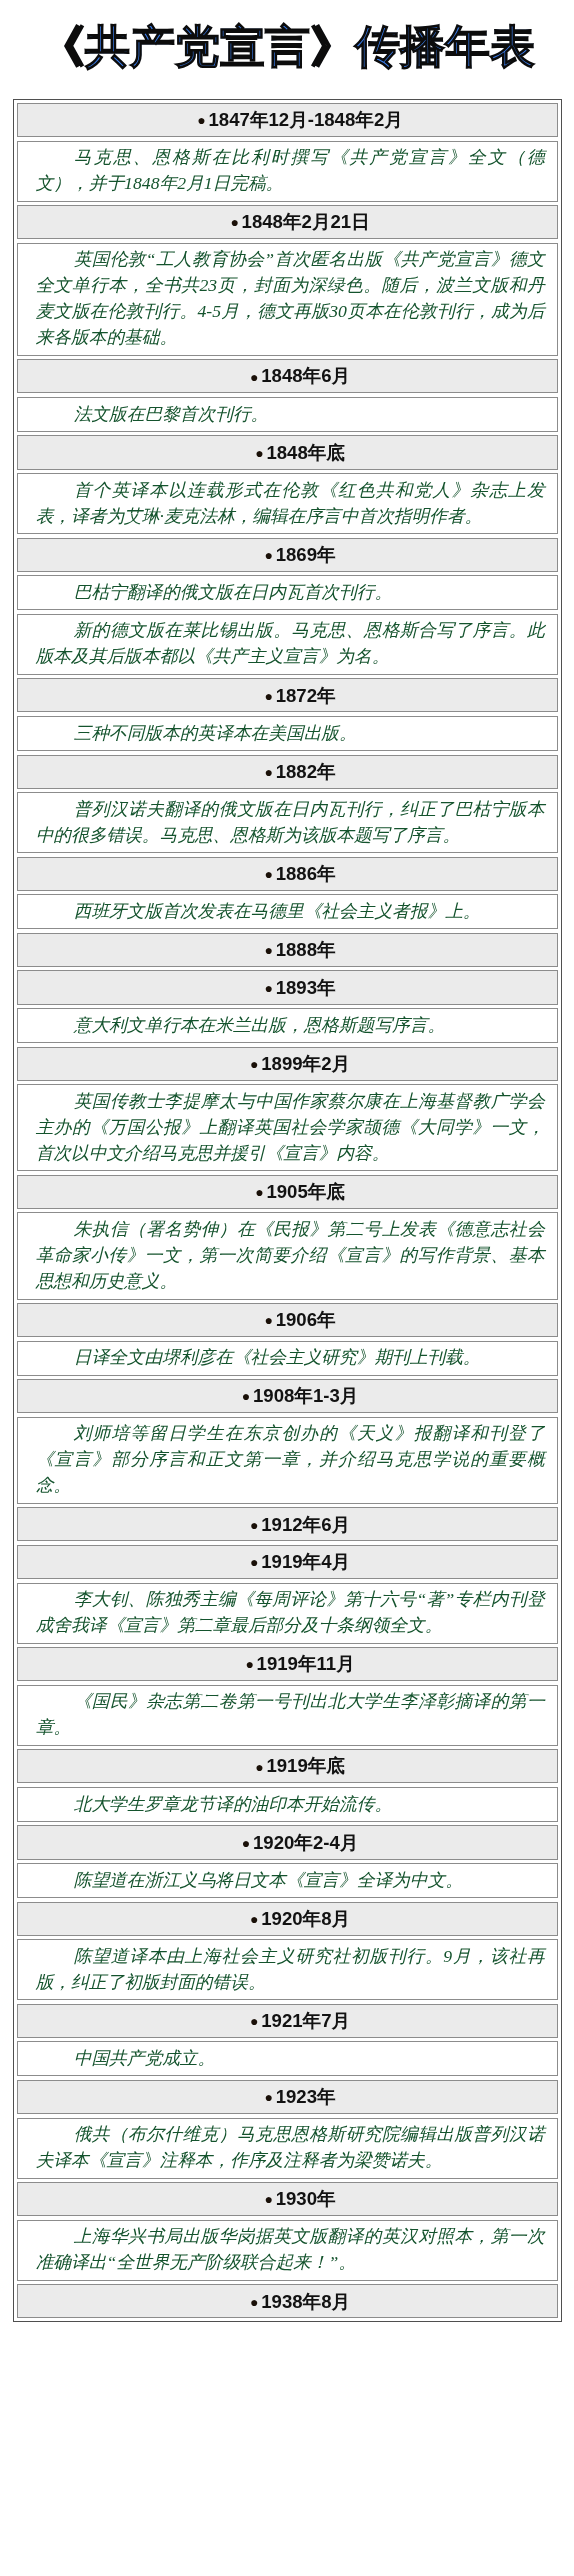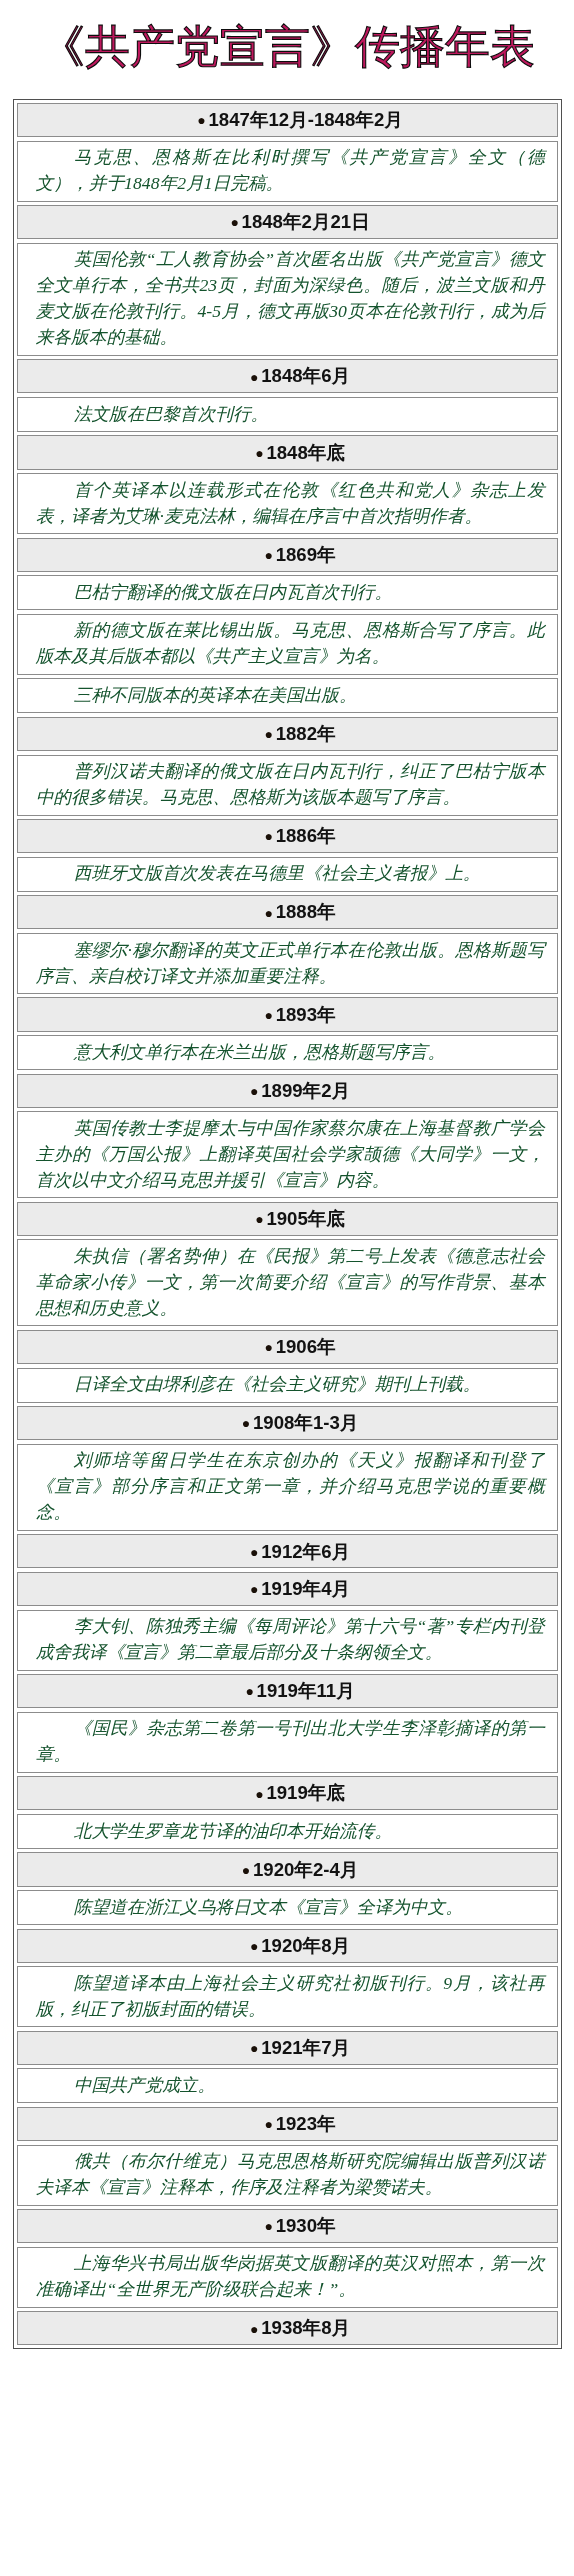--- a/index.html
+++ b/index.html
@@ -11,25 +11,25 @@
     width: 575px;
     font-family: "Liberation Serif", serif;
     color: #1b1b1b;
   }
   .page {
     width: 575px;
     box-sizing: border-box;
   }
   .page-title {
     font-family: "DejaVu Sans", sans-serif;
-    font-weight: normal;
+    font-weight: bold;
     font-size: 45px;
     line-height: 1.15;
     text-align: center;
-    color: #be185d;
+    color: #3b82f6;
     margin: 21px 7px 26.5px 7px;
     letter-spacing: 0px;
     -webkit-text-stroke: 1.1px #0c0c0c;
   }
   .timeline-table {
     margin: 0 13.3px 10.6px 13.3px;
     border: 1.8px solid #4f4f4f;
     padding: 2.7px;
     background: #ffffff;
   }
@@ -81,27 +81,27 @@
       <div class="cell text-cell">马克思、恩格斯在比利时撰写《共产党宣言》全文（德文），并于1848年2月1日完稿。</div>
       <div class="cell date-cell"><span class="bullet-icon">●</span><span>1848年2月21日</span></div>
       <div class="cell text-cell">英国伦敦“工人教育协会”首次匿名出版《共产党宣言》德文全文单行本，全书共23页，封面为深绿色。随后，波兰文版和丹麦文版在伦敦刊行。4-5月，德文再版30页本在伦敦刊行，成为后来各版本的基础。</div>
       <div class="cell date-cell"><span class="bullet-icon">●</span><span>1848年6月</span></div>
       <div class="cell text-cell">法文版在巴黎首次刊行。</div>
       <div class="cell date-cell"><span class="bullet-icon">●</span><span>1848年底</span></div>
       <div class="cell text-cell">首个英译本以连载形式在伦敦《红色共和党人》杂志上发表，译者为艾琳·麦克法林，编辑在序言中首次指明作者。</div>
       <div class="cell date-cell"><span class="bullet-icon">●</span><span>1869年</span></div>
       <div class="cell text-cell">巴枯宁翻译的俄文版在日内瓦首次刊行。</div>
       <div class="cell text-cell">新的德文版在莱比锡出版。马克思、恩格斯合写了序言。此版本及其后版本都以《共产主义宣言》为名。</div>
+      <div class="cell date-cell"><span class="bullet-icon">●</span><span>1872年</span></div>
       <div class="cell text-cell">三种不同版本的英译本在美国出版。</div>
       <div class="cell date-cell"><span class="bullet-icon">●</span><span>1882年</span></div>
       <div class="cell text-cell">普列汉诺夫翻译的俄文版在日内瓦刊行，纠正了巴枯宁版本中的很多错误。马克思、恩格斯为该版本题写了序言。</div>
       <div class="cell date-cell"><span class="bullet-icon">●</span><span>1886年</span></div>
       <div class="cell text-cell">西班牙文版首次发表在马德里《社会主义者报》上。</div>
       <div class="cell date-cell"><span class="bullet-icon">●</span><span>1888年</span></div>
-      <div class="cell text-cell">塞缪尔·穆尔翻译的英文正式单行本在伦敦出版。恩格斯题写序言、亲自校订译文并添加重要注释。</div>
       <div class="cell date-cell"><span class="bullet-icon">●</span><span>1893年</span></div>
       <div class="cell text-cell">意大利文单行本在米兰出版，恩格斯题写序言。</div>
       <div class="cell date-cell"><span class="bullet-icon">●</span><span>1899年2月</span></div>
       <div class="cell text-cell">英国传教士李提摩太与中国作家蔡尔康在上海基督教广学会主办的《万国公报》上翻译英国社会学家颉德《大同学》一文，首次以中文介绍马克思并援引《宣言》内容。</div>
       <div class="cell date-cell"><span class="bullet-icon">●</span><span>1905年底</span></div>
       <div class="cell text-cell">朱执信（署名势伸）在《民报》第二号上发表《德意志社会革命家小传》一文，第一次简要介绍《宣言》的写作背景、基本思想和历史意义。</div>
       <div class="cell date-cell"><span class="bullet-icon">●</span><span>1906年</span></div>
       <div class="cell text-cell">日译全文由堺利彦在《社会主义研究》期刊上刊载。</div>
       <div class="cell date-cell"><span class="bullet-icon">●</span><span>1908年1-3月</span></div>
       <div class="cell text-cell">刘师培等留日学生在东京创办的《天义》报翻译和刊登了《宣言》部分序言和正文第一章，并介绍马克思学说的重要概念。</div>

